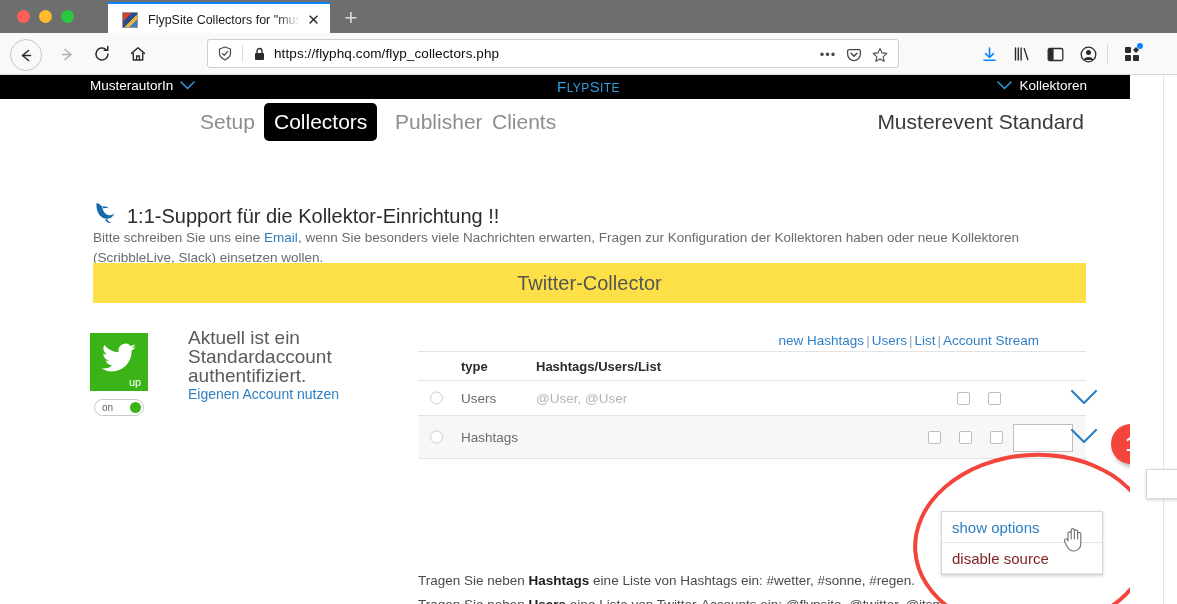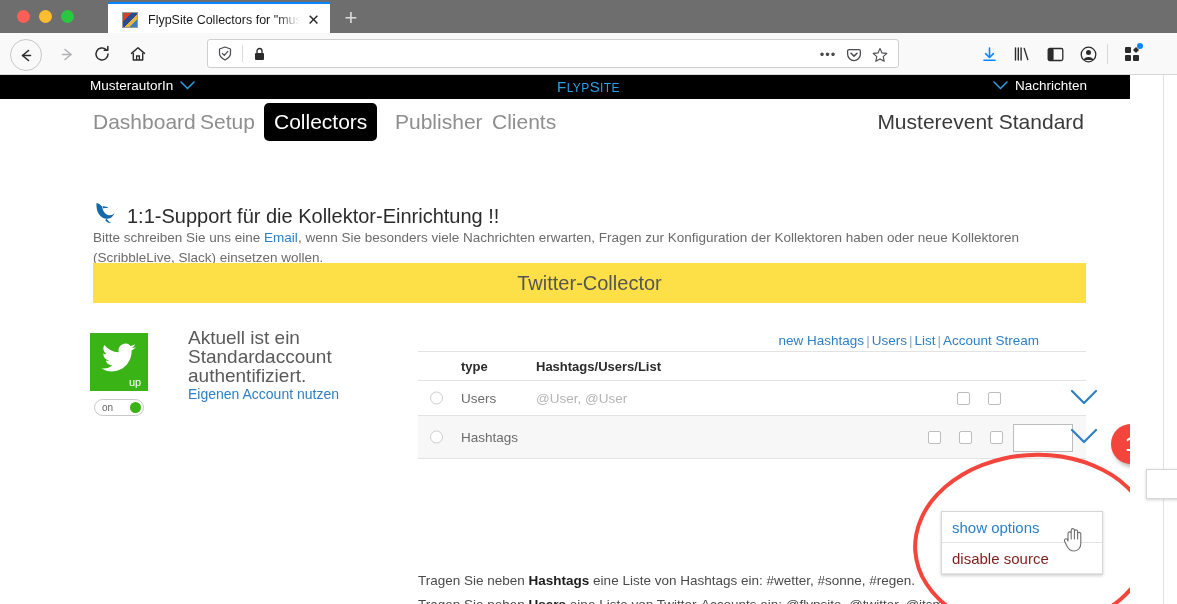--- a/index.html
+++ b/index.html
@@ -277,20 +277,21 @@
             <path d="M4.3 7.3 L6.3 9.3 L9.8 5.3" fill="none" stroke="#4a4a4f" stroke-width="1.2" stroke-linecap="round" stroke-linejoin="round"></path>
           </svg>
       </span>
       <span class="usep"></span>
       <span class="lock">
         <svg class="ic" width="11" height="14" viewBox="0 0 11 14">
             <rect x="1" y="6" width="9" height="7" rx="1" fill="#2b2b2b"></rect>
             <path d="M3 6 V4 a2.5 2.5 0 0 1 5 0 V6" fill="none" stroke="#2b2b2b" stroke-width="1.3"></path>
           </svg>
       </span>
+      <span class="url">https://flyphq.com/flyp_collectors.php</span>
       <span class="ubtn dots">•••</span>
       <span class="ubtn pocket">
         <svg class="ic" width="16" height="16" viewBox="0 0 16 16">
             <path d="M1.6 4.2 a1.6 1.6 0 0 1 1.6-1.6 h9.6 a1.6 1.6 0 0 1 1.6 1.6 V7 c0 3.8-3.2 6.6-6.4 6.6 S1.6 10.8 1.6 7 Z" fill="none" stroke="#4a4a4f" stroke-width="1.3"></path>
             <path d="M5 6.3 L8 9.1 L11 6.3" fill="none" stroke="#4a4a4f" stroke-width="1.5" stroke-linecap="round" stroke-linejoin="round"></path>
           </svg>
       </span>
       <span class="ubtn star">
         <svg class="ic" width="16" height="16" viewBox="0 0 16 16">
             <path d="M8 1.5 L10 5.9 L14.8 6.4 L11.2 9.6 L12.2 14.3 L8 11.9 L3.8 14.3 L4.8 9.6 L1.2 6.4 L6 5.9 Z" fill="none" stroke="#4a4a4f" stroke-width="1.1" stroke-linejoin="round"></path>
@@ -352,26 +353,25 @@
       </div>
       <div class="brand">
         <span>F</span><span class="sm">LYP</span><span>S</span><span class="sm">ITE</span>
       </div>
       <div class="firm">
         <span class="chev">
           <svg class="ic" width="15" height="9" viewBox="0 0 15 9">
               <path d="M1 1 L7.5 7.5 L14 1" fill="none" stroke="#2e9fe0" stroke-width="1.5" stroke-linecap="round"></path>
             </svg>
         </span>
-        <span>Nachrichten</span>
+        <span>Kollektoren</span>
       </div>
     </div>
 
     <div class="nav2">
-      <div class="navitem" style="left:83px">Dashboard</div>
       <div class="navitem" style="left:190px">Setup</div>
       <div class="navitem active" style="left:264px">Collectors</div>
       <div class="navitem" style="left:385px">Publisher</div>
       <div class="navitem" style="left:482px">Clients</div>
       <div class="eventname">Musterevent Standard</div>
     </div>
 
     <div class="support">
       <div class="line1">
         <span class="dolphin">

